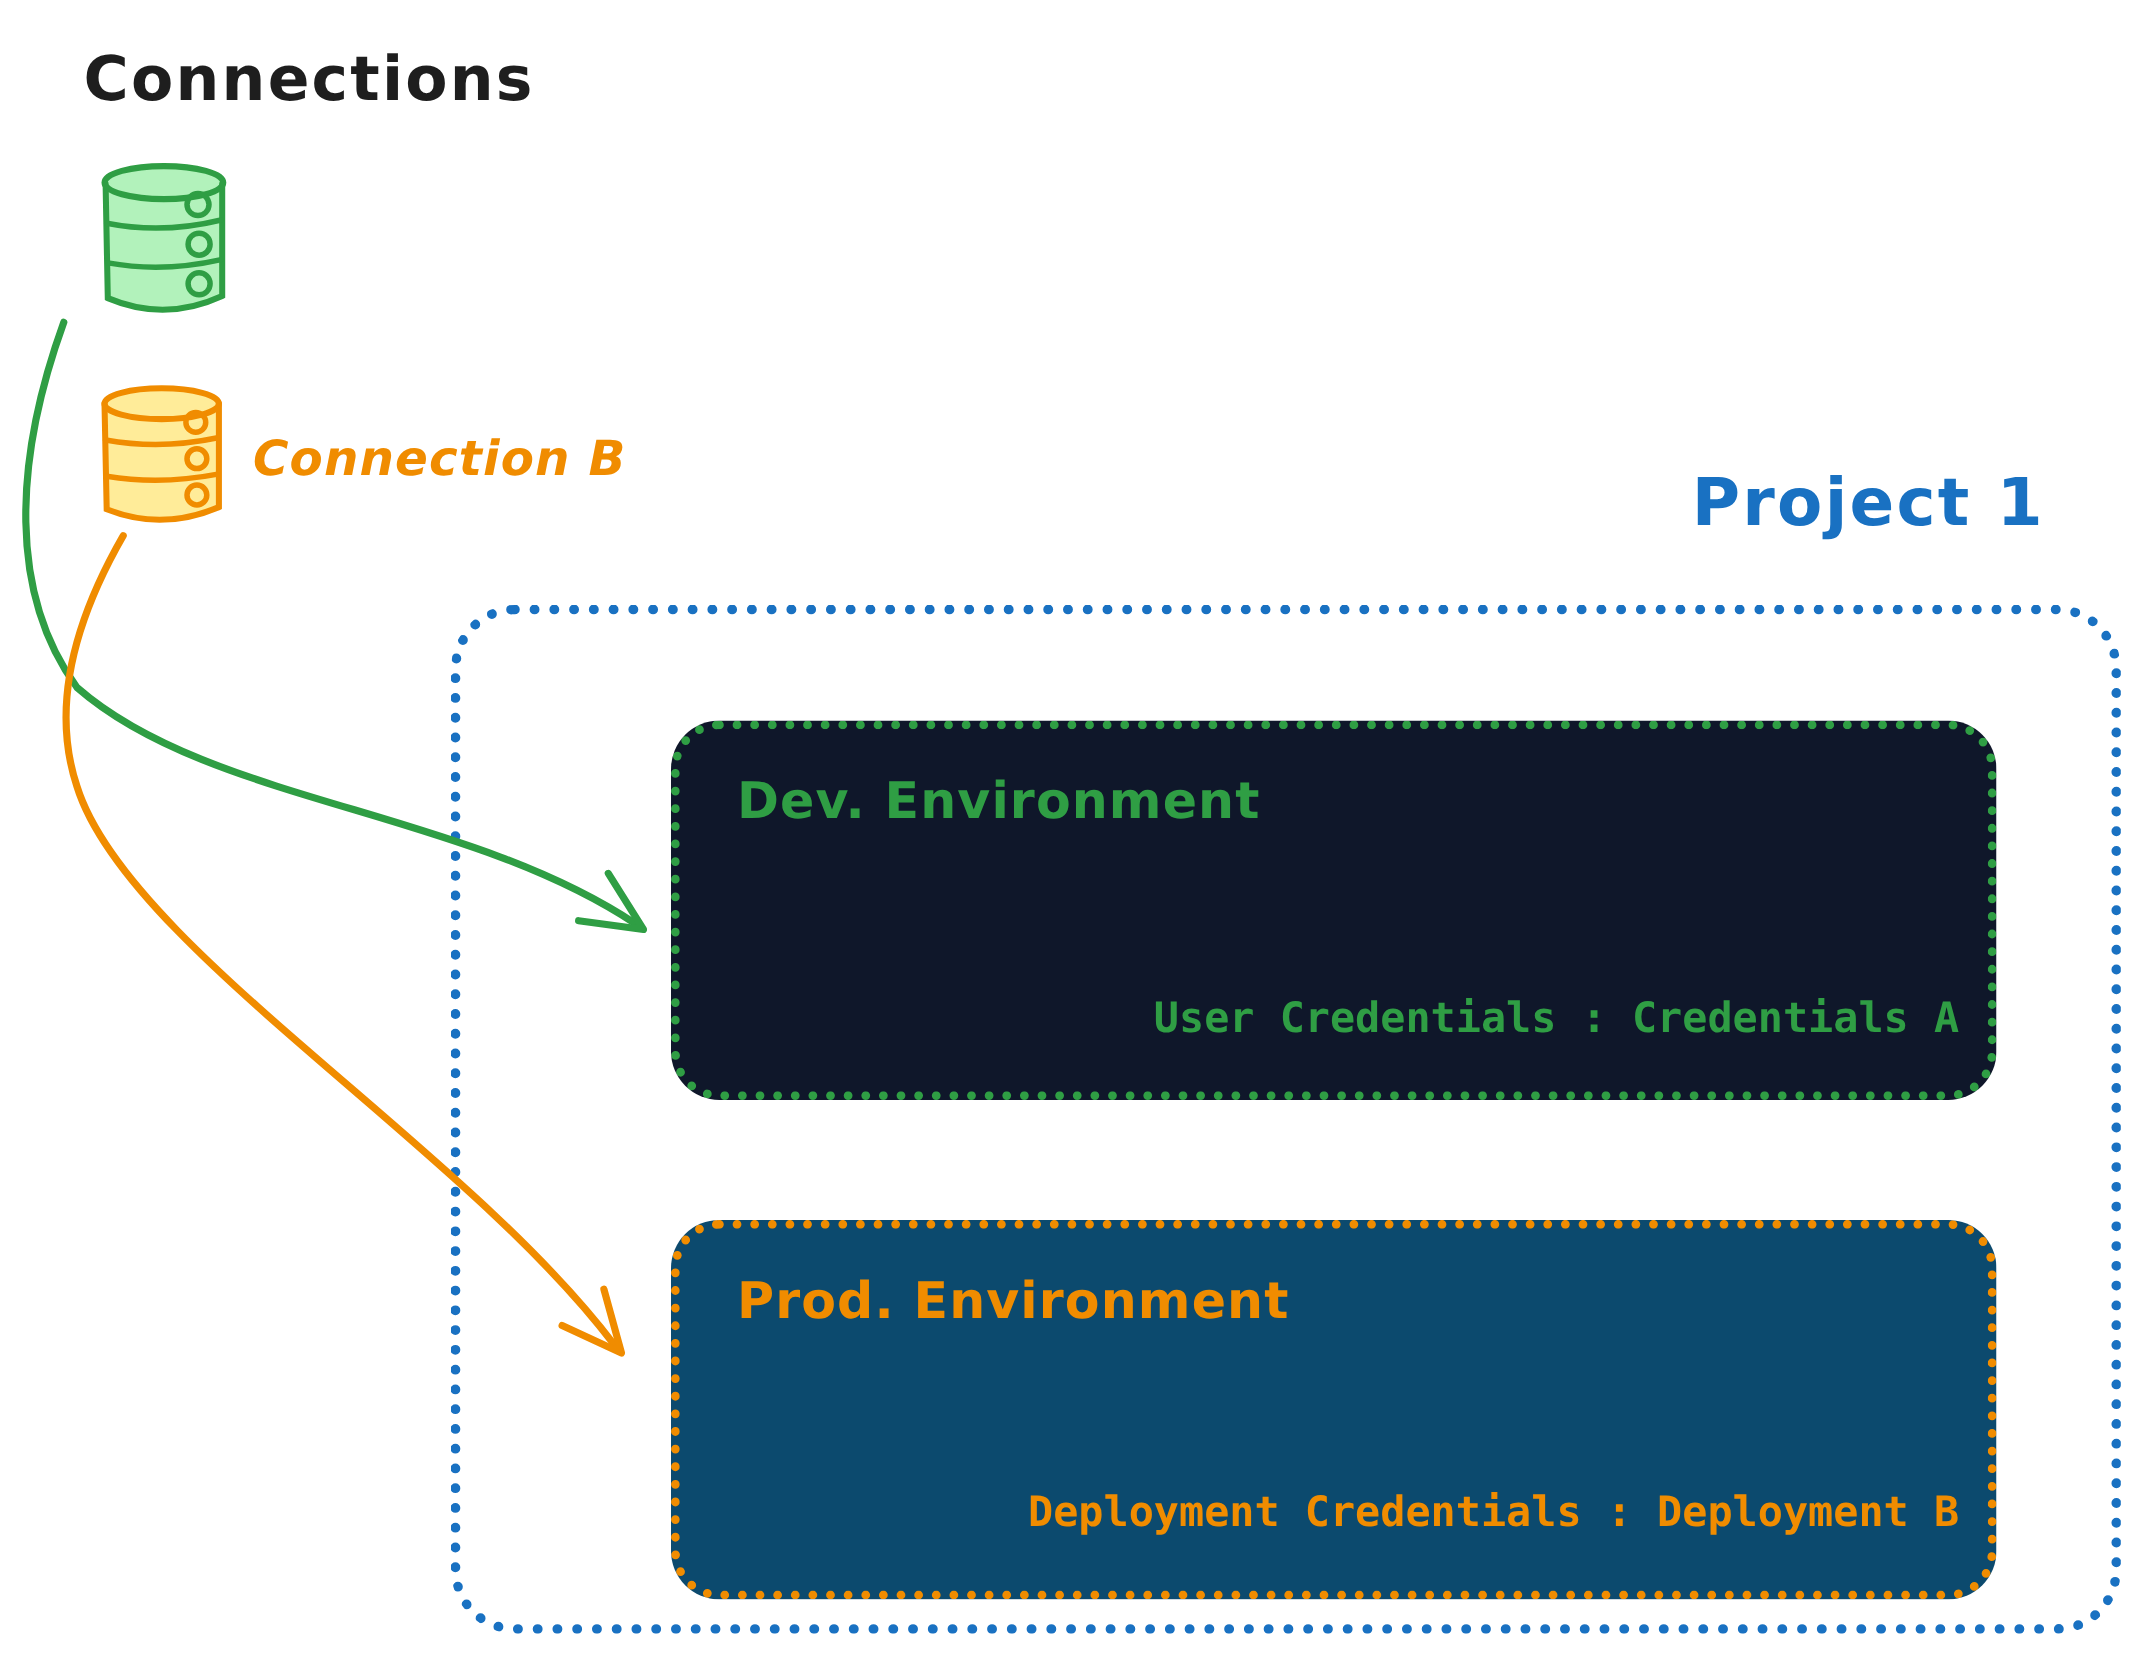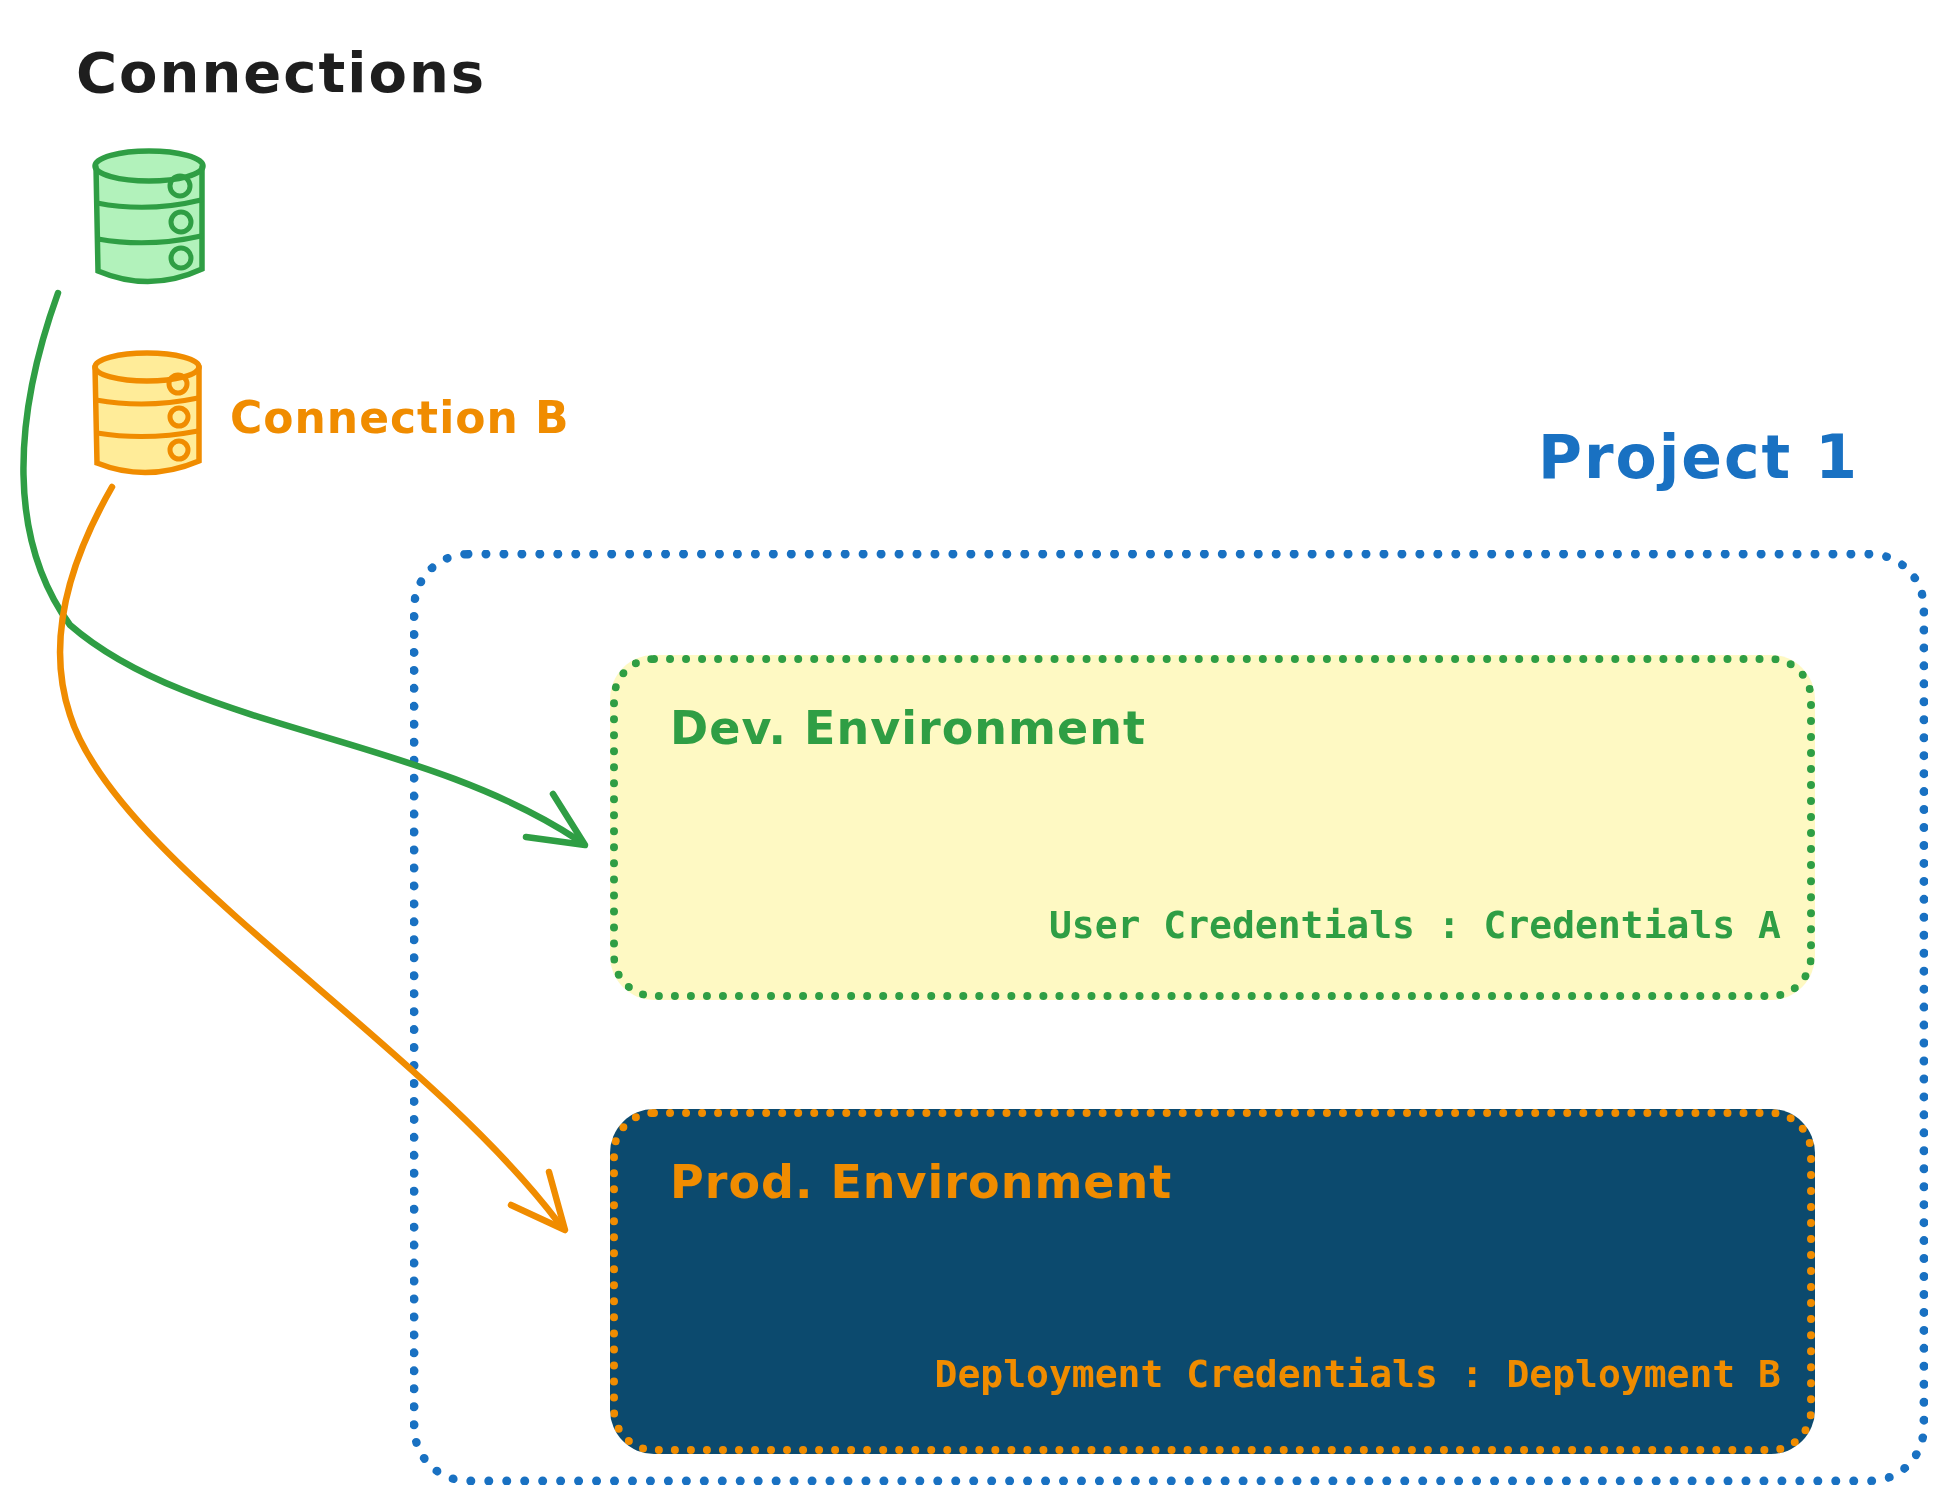--- a/index.html
+++ b/index.html
@@ -14,21 +14,21 @@
   .mono{font-family:"DejaVu Sans Mono", monospace;font-weight:700;text-align:center;}
 
   .diagram-title{
     position:absolute;left:76px;top:40px;
     font-size:56px;letter-spacing:2px;color:#1e1e1e;
   }
 
   .conn-icon{position:absolute;}
   .conn-label{position:absolute;font-size:44px;letter-spacing:1px;}
   .conn-label.a{left:232px;top:183px;color:#2f9e44;}
-  .conn-label.b{left:230px;top:392px;color:#f08c00;}
+  .conn-label.b{left:230px;top:392px;color:#f08c00;font-style:italic;}
 
   .project-label{
     position:absolute;left:1538px;top:422px;
     font-size:60px;color:#1971c2;letter-spacing:2px;
   }
   .project-box{
     position:absolute;left:410px;top:550px;
     width:1518px;height:935px;
     border:9px dotted #1971c2;
     border-radius:58px;
@@ -37,21 +37,21 @@
   }
 
   .env-box{
     position:absolute;
     width:1205px;height:345px;
     border-radius:44px;
     box-sizing:border-box;
   }
   .env-box.dev{
     left:610px;top:655px;
-    background:#fef9c3;
+    background:#0f172a;
     border:8px dotted #2f9e44;
   }
   .env-box.prod{
     left:610px;top:1075px;
     background:#0c4a6e;
     border:8px dotted #f08c00;
     margin-top:34px;
   }
   .env-title{
     position:absolute;left:52px;top:38px;

